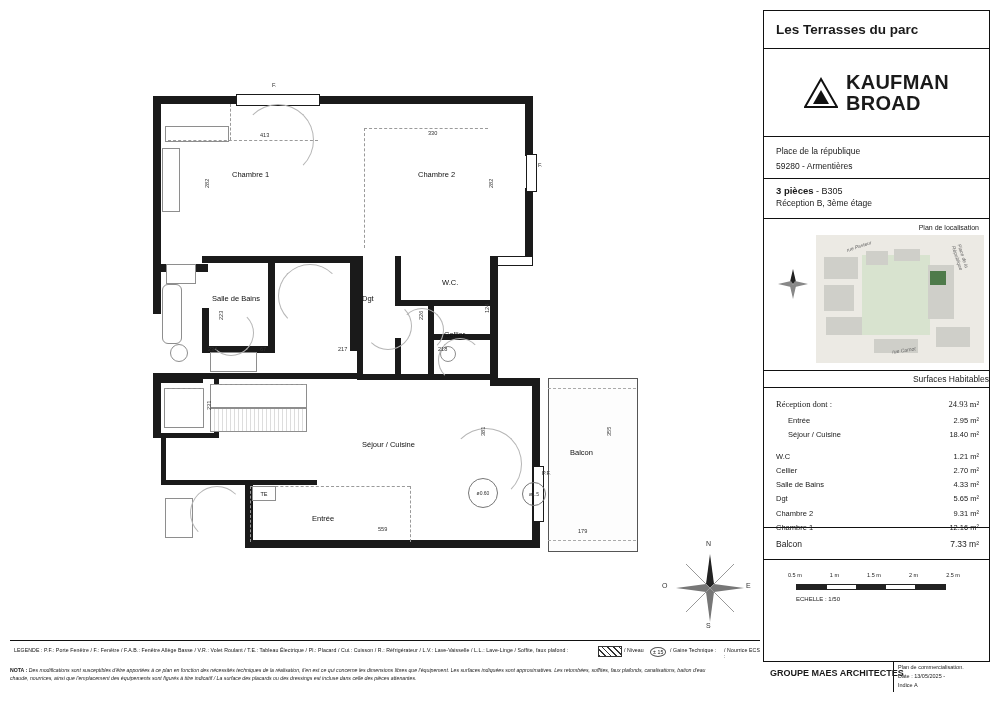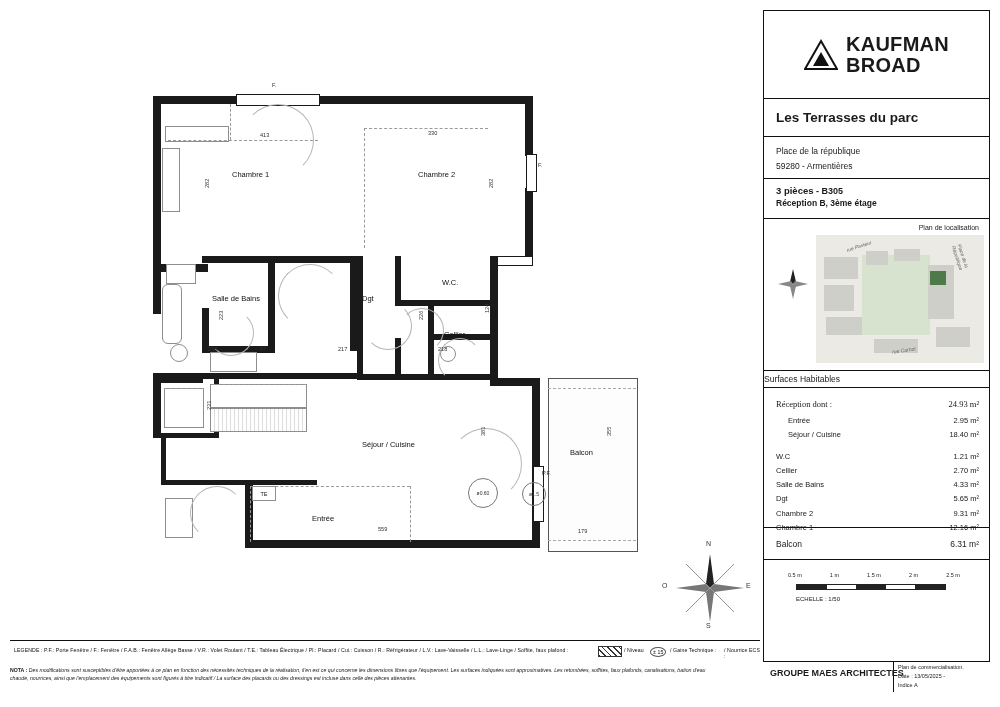--- a/index.html
+++ b/index.html
@@ -11,35 +11,35 @@
   .panel .row{border-bottom:1px solid #111;box-sizing:border-box;}
   .logo-box{height:88px;display:flex;align-items:center;justify-content:center;gap:8px;}
   .logo-mark{width:34px;height:34px;position:relative;}
   .logo-mark svg{display:block;}
   .logo-text{line-height:1.02;}
   .logo-text div{font-weight:bold;font-size:20px;letter-spacing:.3px;}
   .title-box{height:38px;display:flex;align-items:center;padding-left:12px;}
   .title-box span{font-size:13.5px;font-weight:bold;}
   .addr-box{height:42px;padding:7px 0 0 12px;}
   .addr-box div{font-size:8.5px;line-height:1.75;}
-  .type-box{height:40px;padding:6px 0 0 12px;font-weight:bold;}
+  .type-box{height:40px;padding:6px 0 0 12px;}
   .type-box .t1{font-size:9px;}
   .type-box .t1 b{font-size:9.5px;}
   .type-box .t2{font-size:8.5px;line-height:1.7;}
 
   .loc-box{height:152px;position:relative;}
   .loc-title{position:absolute;right:10px;top:5px;font-size:7px;}
   .loc-map{position:absolute;left:52px;top:16px;width:168px;height:128px;background:#efefec;overflow:hidden;}
   .loc-map .blk{position:absolute;background:#cfcfc9;}
   .loc-map .grn{position:absolute;background:#d8e3cf;}
   .loc-map .hi{position:absolute;background:#4e7a4a;}
   .loc-map .st{position:absolute;font-size:5px;color:#666;}
   .compass-s{position:absolute;left:12px;top:48px;width:34px;height:34px;}
 
-  .surf-title{height:17px;display:flex;align-items:center;justify-content:flex-start;}
+  .surf-title{height:17px;display:flex;align-items:center;justify-content:flex-end;}
   .surf-title span{font-size:8.5px;}
   .surf-box{height:140px;padding:8px 10px 0 12px;}
   .srow{display:flex;justify-content:space-between;font-size:7.5px;line-height:1.9;}
   .srow.head{font-size:8.5px;margin-bottom:2px;font-family:Liberation Serif, serif;}
   .srow.ind{padding-left:12px;}
   .gap{height:7px;}
   .total-box{height:32px;display:flex;align-items:center;justify-content:space-between;padding:0 10px 0 12px;}
   .total-box span{font-size:9px;}
   .balc-box{height:32px;display:flex;align-items:center;justify-content:space-between;padding:0 10px 0 12px;}
   .balc-box span{font-size:8.5px;}
@@ -216,35 +216,35 @@
       <line x1="62" y1="14" x2="14" y2="62" stroke="#999" stroke-width="1"></line>
     </svg>
     <span class="lbl" style="left:34px;top:-10px;">N</span>
     <span class="lbl" style="left:34px;top:72px;">S</span>
     <span class="lbl" style="left:-10px;top:32px;">O</span>
     <span class="lbl" style="left:74px;top:32px;">E</span>
   </div>
 
   <div class="panel">
 
+    <div class="row title-box">
+      <span>Les Terrasses du parc</span>
+    </div>
+
     <div class="row logo-box">
       <span class="logo-mark">
         <svg width="34" height="34" viewBox="0 0 34 34">
           <polygon points="17,3 33,31 1,31" fill="none" stroke="#111" stroke-width="2"></polygon>
           <polygon points="17,14 25,28 9,28" fill="#111"></polygon>
         </svg>
       </span>
       <span class="logo-text">
         <div>KAUFMAN</div>
         <div>BROAD</div>
       </span>
-    </div>
-
-    <div class="row title-box">
-      <span>Les Terrasses du parc</span>
     </div>
 
     <div class="row addr-box">
       <div>Place de la république</div>
       <div>59280 - Armentières</div>
     </div>
 
     <div class="row type-box">
       <div class="t1"><b>3 pièces</b> <span>- B305</span></div>
       <div class="t2">Réception B, 3ème étage</div>
@@ -318,21 +318,21 @@
       </div>
       <div class="srow">
         <span>Chambre 1</span>
         <span>12.16 m²</span>
       </div>
     </div>
 
 
     <div class="row balc-box">
       <span>Balcon</span>
-      <span>6.31 m²</span>
+      <span>7.33 m²</span>
     </div>
 
     <div class="scale-box">
       <div class="scale-ticks">
         <span>0.5 m</span>
         <span>1 m</span>
         <span>1.5 m</span>
         <span>2 m</span>
         <span>2.5 m</span>
       </div>

